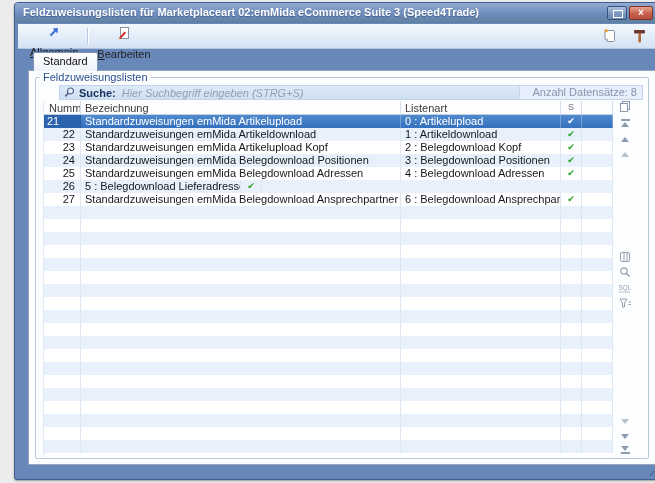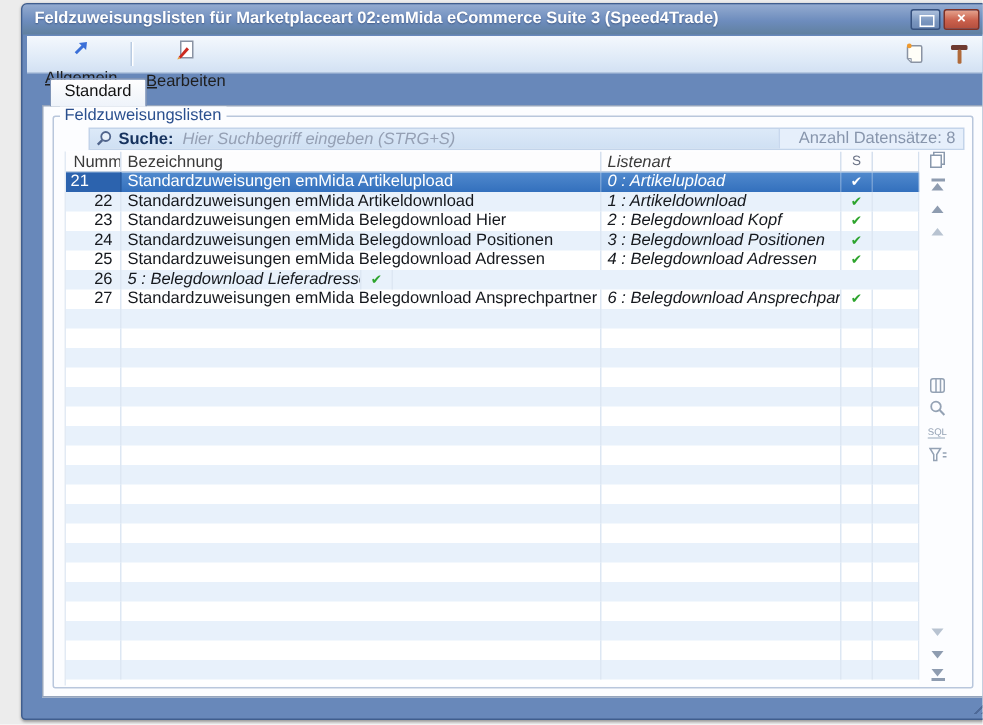--- a/index.html
+++ b/index.html
@@ -71,21 +71,21 @@
   .g-body .row { display:flex; height:13px; line-height:13px; }
   .cell { border-right:1px solid #dde7f3; padding:0 4px; white-space:nowrap; overflow:hidden;
     color:#15181d; }
   .row.stripe { background:#e8f1fb;justify-content:space-between; }
   .row.selected { background:linear-gradient(#5089cd,#3370bd); }
   .row.selected .cell { color:#fff; border-right-color:rgba(255,255,255,.28); }
   .row.selected .c-num { background:#2c63ae; text-align:left; padding-left:3px;
     border-right-color:#275a9e; }
   .c-num { width:37px; text-align:right; padding-right:5px; }
   .c-bez { width:320px; }
-  .c-list { width:160px;font-style:italic; }
+  .c-list { width:160px; }
   .c-s { width:21px; text-align:center; padding:0; color:#2da42d; font-size:9px; }
   .row.selected .c-s { color:#fff; }
   .c-fill { flex:1; }
 
   
   .navstrip { position:absolute; left:581px; top:23px; width:16px; height:356px; }
   .nav-item { position:absolute; left:0; width:16px; height:12px; display:flex;
     flex-direction:column; align-items:center; justify-content:center; cursor:default; }
   .tri { width:0; height:0; border-left:4px solid transparent; border-right:4px solid transparent; }
   .tri.up    { border-bottom:5px solid #8e9cb0; }
@@ -190,21 +190,21 @@
   </div>
             <div class="row stripe">
     <div class="cell c-num">22</div>
     <div class="cell c-bez">Standardzuweisungen emMida Artikeldownload</div>
     <div class="cell c-list">1 : Artikeldownload</div>
     <div class="cell c-s">✔</div>
     <div class="cell c-fill"></div>
   </div>
             <div class="row">
     <div class="cell c-num">23</div>
-    <div class="cell c-bez">Standardzuweisungen emMida Belegdownload Hier</div>
+    <div class="cell c-bez">Standardzuweisungen emMida Artikelupload Kopf</div>
     <div class="cell c-list">2 : Belegdownload Kopf</div>
     <div class="cell c-s">✔</div>
     <div class="cell c-fill"></div>
   </div>
             <div class="row stripe">
     <div class="cell c-num">24</div>
     <div class="cell c-bez">Standardzuweisungen emMida Belegdownload Positionen</div>
     <div class="cell c-list">3 : Belegdownload Positionen</div>
     <div class="cell c-s">✔</div>
     <div class="cell c-fill"></div>

